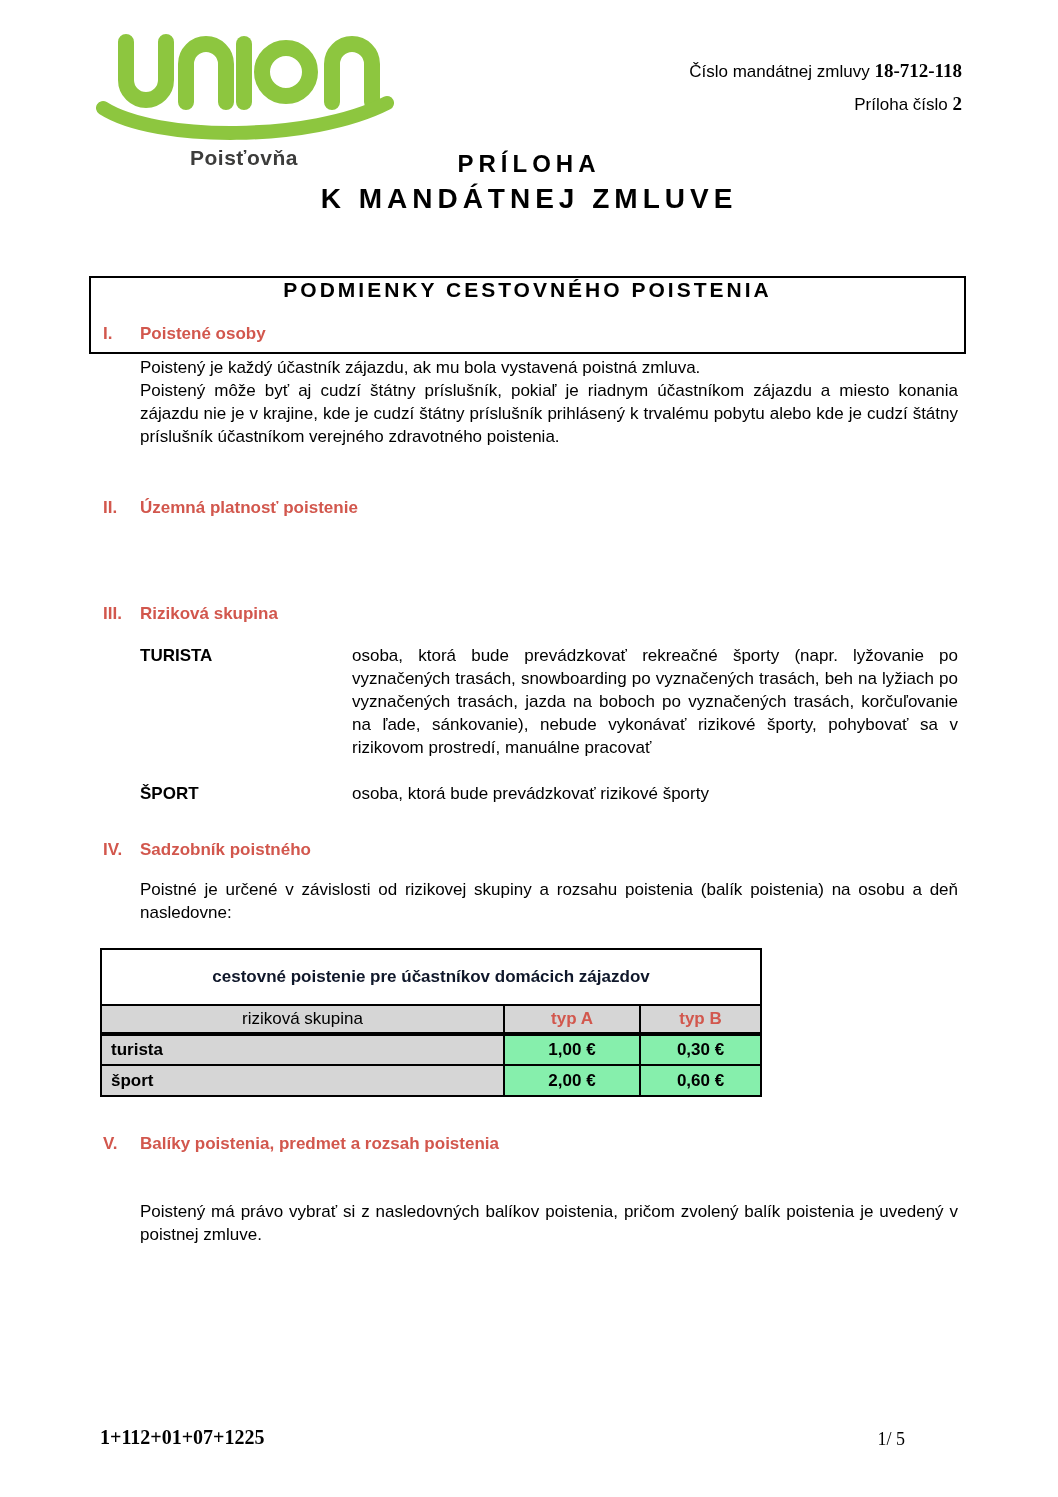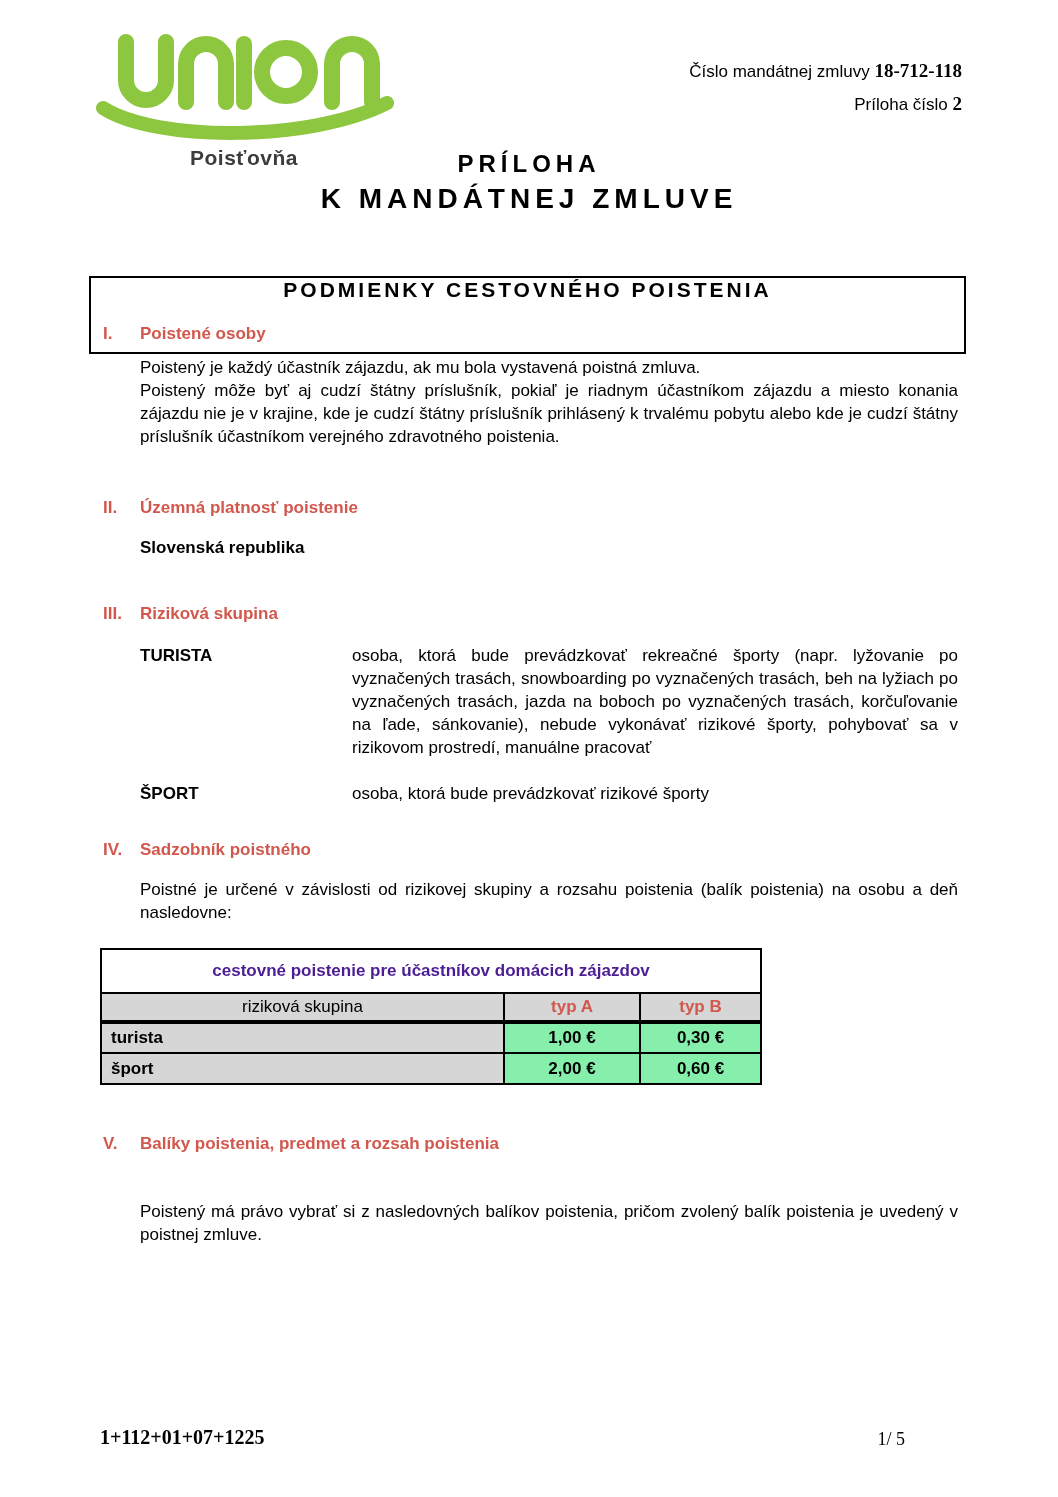--- a/index.html
+++ b/index.html
@@ -55,22 +55,22 @@
   .def-row { display: flex; }
   .def-term { width: 212px; flex: none; font-weight: bold; }
   .def-text { flex: 1; text-align: justify; }
   .def-row + .def-row { margin-top: 23px; }
 
   
   .price-table-wrap { left: 100px; top: 948px; }
   table.price { border-collapse: collapse; table-layout: fixed; width: 660px; }
   table.price td { border: 2px solid #000; font-size: 17px; vertical-align: middle; }
   td.t-title {
-    height: 44px; text-align: center; background: #ffffff;
-    color: #4c1d95; font-weight: bold; border-bottom-width: 1px;
+    height: 56px; text-align: center; background: #ffffff;
+    color: #0f172a; font-weight: bold; border-bottom-width: 1px;
   }
   tr.t-head td { background: #d6d6d6; height: 29px; text-align: center; border-bottom-width: 4px; border-top-width: 1px; }
   td.t-head-group { font-weight: normal; color: #000; }
   td.t-head-typ { color: #d2574d; font-weight: bold; }
   tr.t-row td { height: 31px; font-weight: bold; }
   td.t-group { background: #d6d6d6; text-align: left; padding-left: 9px; }
   td.t-val { background: #86efac; text-align: center; }
 
   
   .footer-left { left: 100px; top: 1426px;
@@ -135,21 +135,20 @@
   </div>
   <div class="abs sec-body pos-s1b">
     <p>Poistený je každý účastník  zájazdu, ak mu bola vystavená poistná zmluva.</p>
     <p class="just">Poistený môže byť aj cudzí štátny príslušník, pokiaľ je riadnym účastníkom zájazdu a miesto konania zájazdu nie je v krajine, kde je cudzí štátny príslušník prihlásený k trvalému pobytu alebo kde je cudzí štátny príslušník účastníkom verejného zdravotného poistenia.</p>
   </div>
 
   <div class="abs sec-heading pos-s2h">
     <span class="sec-num">II.</span>
     <span>Územná platnosť poistenie</span>
   </div>
-  <div class="abs sec-body pos-s2b bold">Slovenská republika</div>
 
   <div class="abs sec-heading pos-s3h">
     <span class="sec-num">III.</span>
     <span>Riziková skupina</span>
   </div>
   <div class="abs sec-body pos-s3b">
     <div class="def-row">
       <span class="def-term">TURISTA</span>
       <span class="def-text">osoba, ktorá bude prevádzkovať rekreačné športy (napr. lyžovanie po vyznačených trasách, snowboarding po vyznačených trasách, beh na lyžiach po vyznačených trasách, jazda na boboch po vyznačených trasách, korčuľovanie na ľade, sánkovanie), nebude vykonávať rizikové športy, pohybovať sa v rizikovom prostredí, manuálne pracovať</span>
     </div>

